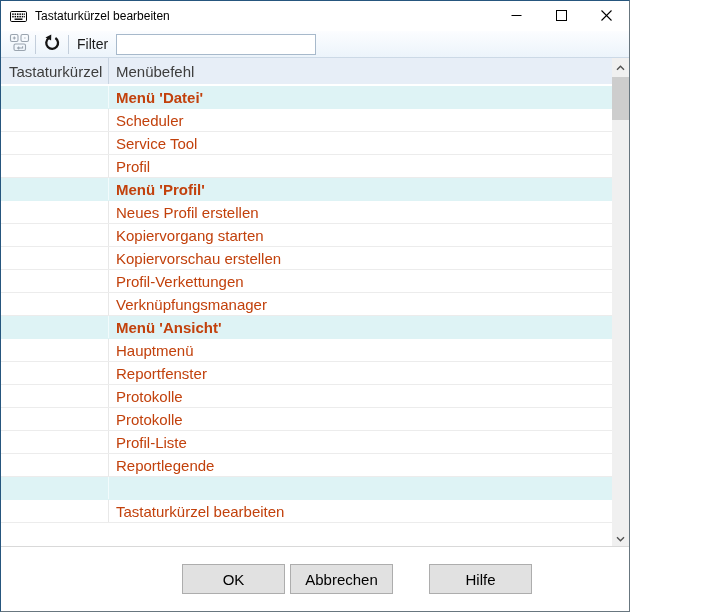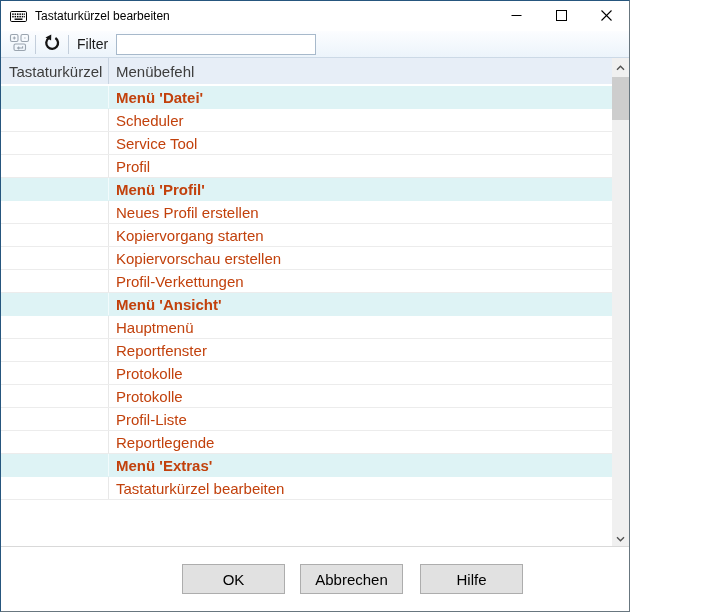--- a/index.html
+++ b/index.html
@@ -97,22 +97,22 @@
     width: 705px; height: 65px;
     background: #fff; border-top: 1px solid #d9d9d9;
   }
   .btn {
     position: absolute; top: 17px;
     width: 103px; height: 30px;
     background: #e1e1e1; border: 1px solid #adadad;
     font-size: 15px; color: #000; font-family: inherit;
   }
   .btn-ok { left: 181px; }
-  .btn-cancel { left: 299px; }
-  .btn-help { left: 419px; }
+  .btn-cancel { left: 289px; }
+  .btn-help { left: 428px; }
 </style>
 </head>
 <body>
 
 <div class="window">
 
   <div class="titlebar">
     <span class="app-icon">
       <svg viewBox="0 0 17 17" width="17" height="17">
         <rect x="0.5" y="3.5" width="16" height="10" rx="1.2" fill="none" stroke="#000" stroke-width="1"></rect>
@@ -224,20 +224,24 @@
       <div class="c2">Kopiervorgang starten</div>
     </div>
         <div class="row">
       <div class="c1"></div>
       <div class="c2">Kopiervorschau erstellen</div>
     </div>
         <div class="row">
       <div class="c1"></div>
       <div class="c2">Profil-Verkettungen</div>
     </div>
+        <div class="row">
+      <div class="c1"></div>
+      <div class="c2">Verknüpfungsmanager</div>
+    </div>
         <div class="row cat">
       <div class="c1"></div>
       <div class="c2">Menü 'Ansicht'</div>
     </div>
         <div class="row">
       <div class="c1"></div>
       <div class="c2">Hauptmenü</div>
     </div>
         <div class="row">
       <div class="c1"></div>
@@ -254,21 +258,20 @@
         <div class="row">
       <div class="c1"></div>
       <div class="c2">Profil-Liste</div>
     </div>
         <div class="row">
       <div class="c1"></div>
       <div class="c2">Reportlegende</div>
     </div>
         <div class="row cat">
       <div class="c1"></div>
-      <div class="c2">Menü 'Extras'</div>
     </div>
         <div class="row">
       <div class="c1"></div>
       <div class="c2">Tastaturkürzel bearbeiten</div>
     </div>
       </div>
   </div>
 
   <div class="scrollbar">
     <button class="scroll-btn scroll-up">

